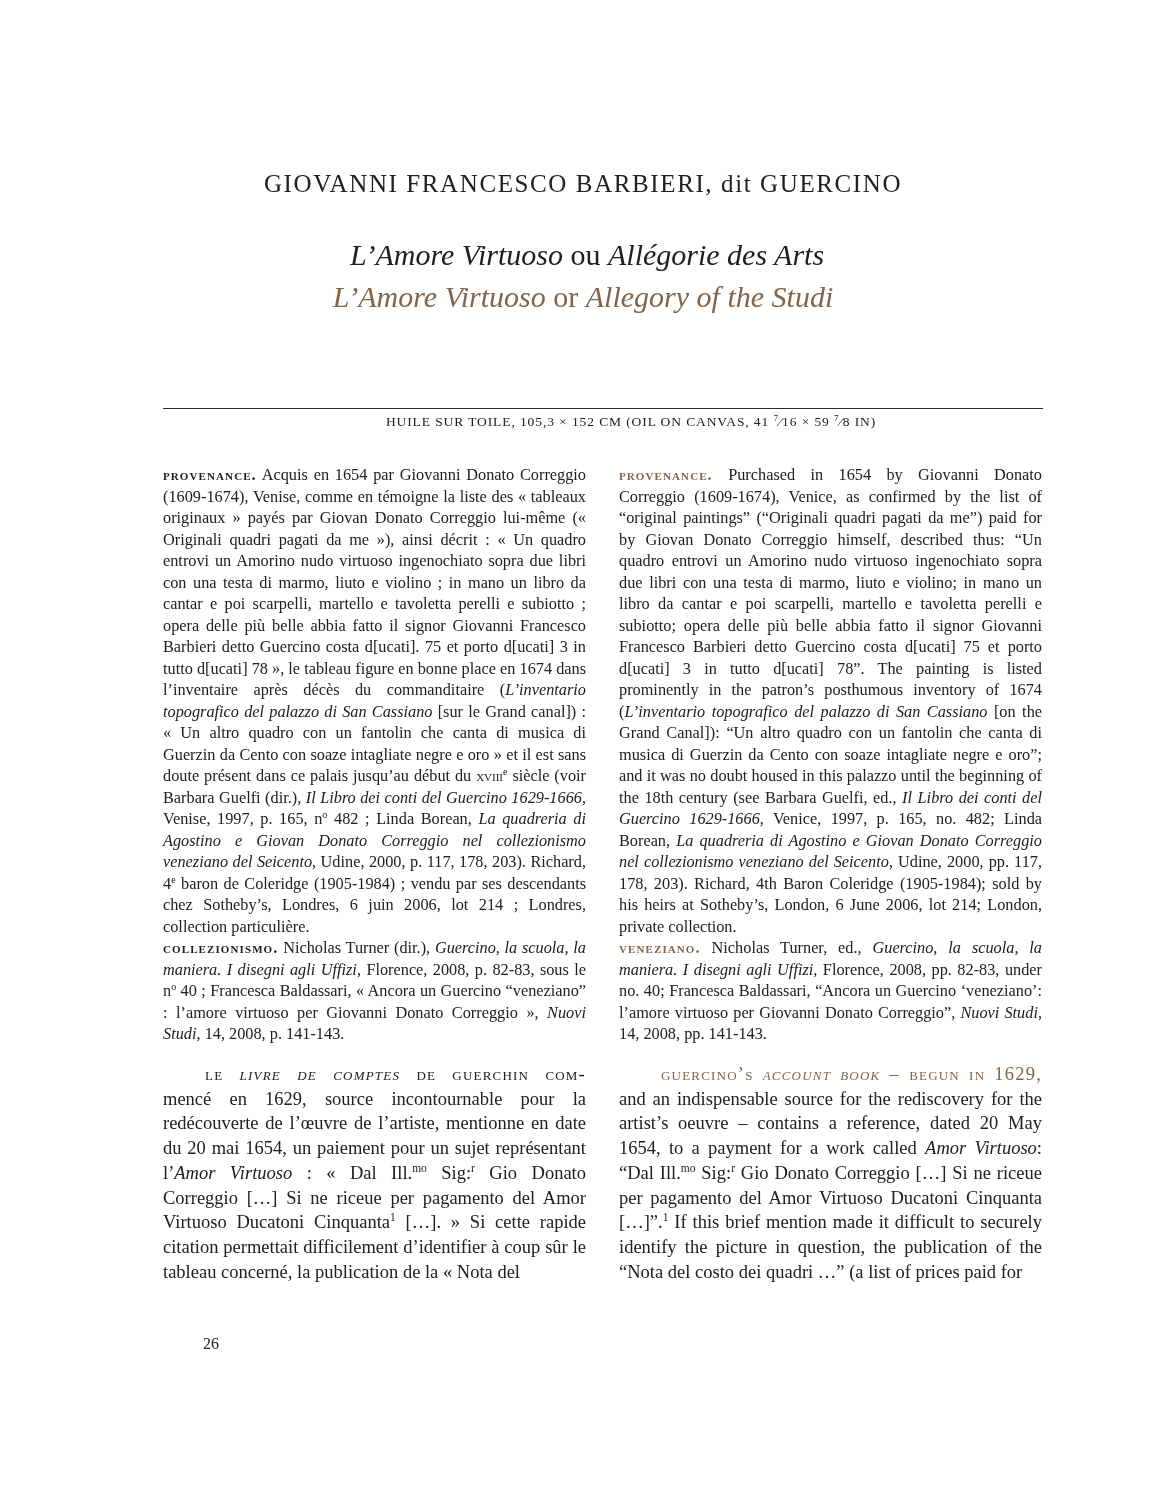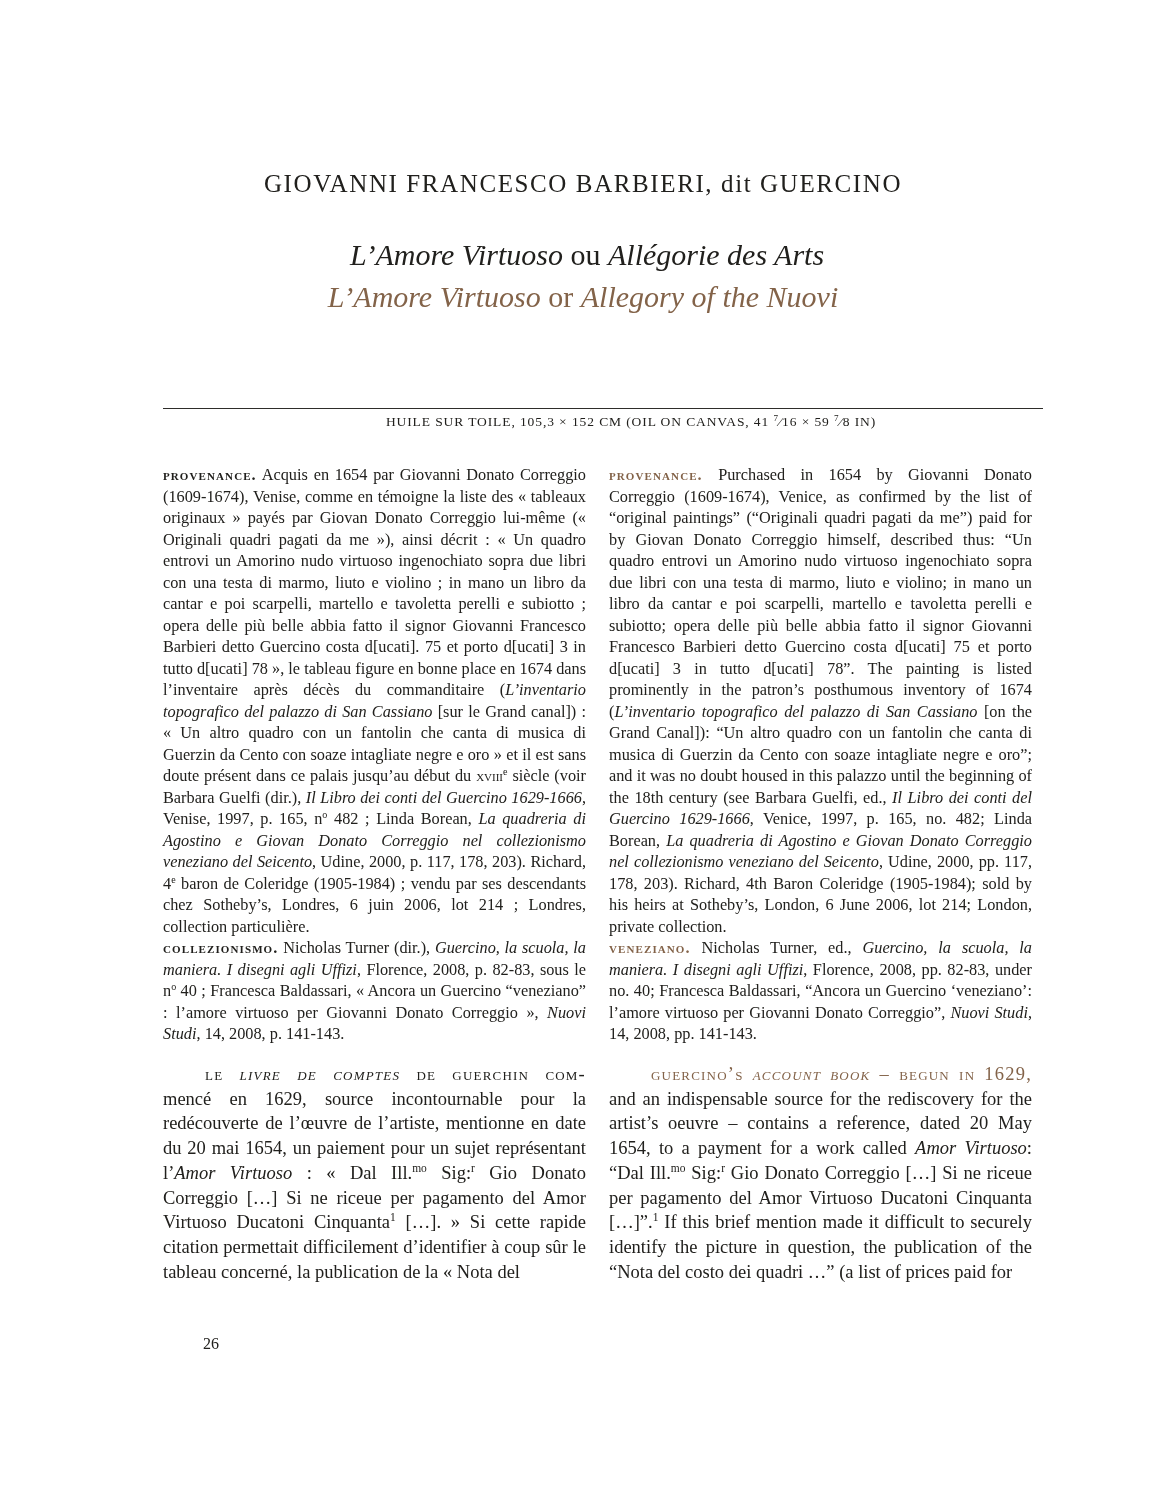--- a/index.html
+++ b/index.html
@@ -56,21 +56,21 @@
     white-space: nowrap;
     margin-left: 48px;
   }
   .medium sup { font-size: 0.68em; }
   
   .cols {
     position: absolute;
     left: 163px;
     width: 880px;
     display: flex;
-    gap: 23px;
+    gap: 33px;
     align-items: center;
   }
   .col {
     width: 423px;
     flex: 0 0 423px;
     text-align: justify;
   }
   .col p { margin: 0; }
   .catalogue {
     top: 464px;
@@ -107,21 +107,21 @@
   }
 </style>
 </head>
 <body>
 
 <div class="page">
 
   <header class="masthead">
     <div class="artist">GIOVANNI FRANCESCO BARBIERI, dit GUERCINO</div>
     <div class="work-title fr"><i>L’Amore Virtuoso</i> ou <i>Allégorie des Arts</i></div>
-    <div class="work-title en brown"><i>L’Amore Virtuoso</i> or <i>Allegory of the Nuovi</i></div>
+    <div class="work-title en brown"><i>L’Amore Virtuoso</i> or <i>Allegory of the Studi</i></div>
   </header>
 
   <hr class="rule">
 
   <div class="medium">HUILE SUR TOILE, 105,3 × 152 CM (OIL ON CANVAS, 41 <sup>7</sup>⁄16 × 59 <sup>7</sup>⁄8 IN)</div>
 
   <section class="cols catalogue">
     <div class="col">
       <p><span class="lbl">provenance.</span> Acquis en 1654 par Giovanni Donato Correggio (1609-1674), Venise, comme en témoigne la liste des « tableaux originaux » payés par Giovan Donato Correggio lui-même (« Originali quadri pagati da me »), ainsi décrit : « Un quadro entrovi un Amorino nudo virtuoso ingenochiato sopra due libri con una testa di marmo, liuto e violino ; in mano un libro da cantar e poi scarpelli, martello e tavoletta perelli e subiotto ; opera delle più belle abbia fatto il signor Giovanni Francesco Barbieri detto Guercino costa d[ucati]. 75 et porto d[ucati] 3 in tutto d[ucati] 78 », le tableau figure en bonne place en 1674 dans l’inventaire après décès du commanditaire (<i>L’inventario topografico del palazzo di San Cassiano</i> [sur le Grand canal]) : « Un altro quadro con un fantolin che canta di musica di Guerzin da Cento con soaze intagliate negre e oro » et il est sans doute présent dans ce palais jusqu’au début du <span class="sc">xviii</span><sup>e</sup> siècle (voir Barbara Guelfi (dir.), <i>Il Libro dei conti del Guercino 1629-1666</i>, Venise, 1997, p. 165, n<sup>o</sup> 482 ; Linda Borean, <i>La quadreria di Agostino e Giovan Donato Correggio nel collezionismo veneziano del Seicento</i>, Udine, 2000, p. 117, 178, 203). Richard, 4<sup>e</sup> baron de Coleridge (1905-1984) ; vendu par ses descendants chez Sotheby’s, Londres, 6 juin 2006, lot 214 ; Londres, collection particulière.</p>
       <p><span class="lbl">collezionismo.</span> Nicholas Turner (dir.), <i>Guercino, la scuola, la maniera. I disegni agli Uffizi</i>, Florence, 2008, p. 82-83, sous le n<sup>o</sup> 40 ; Francesca Baldassari, « Ancora un Guercino “veneziano” : l’amore virtuoso per Giovanni Donato Correggio », <i>Nuovi Studi</i>, 14, 2008, p. 141-143.</p>

